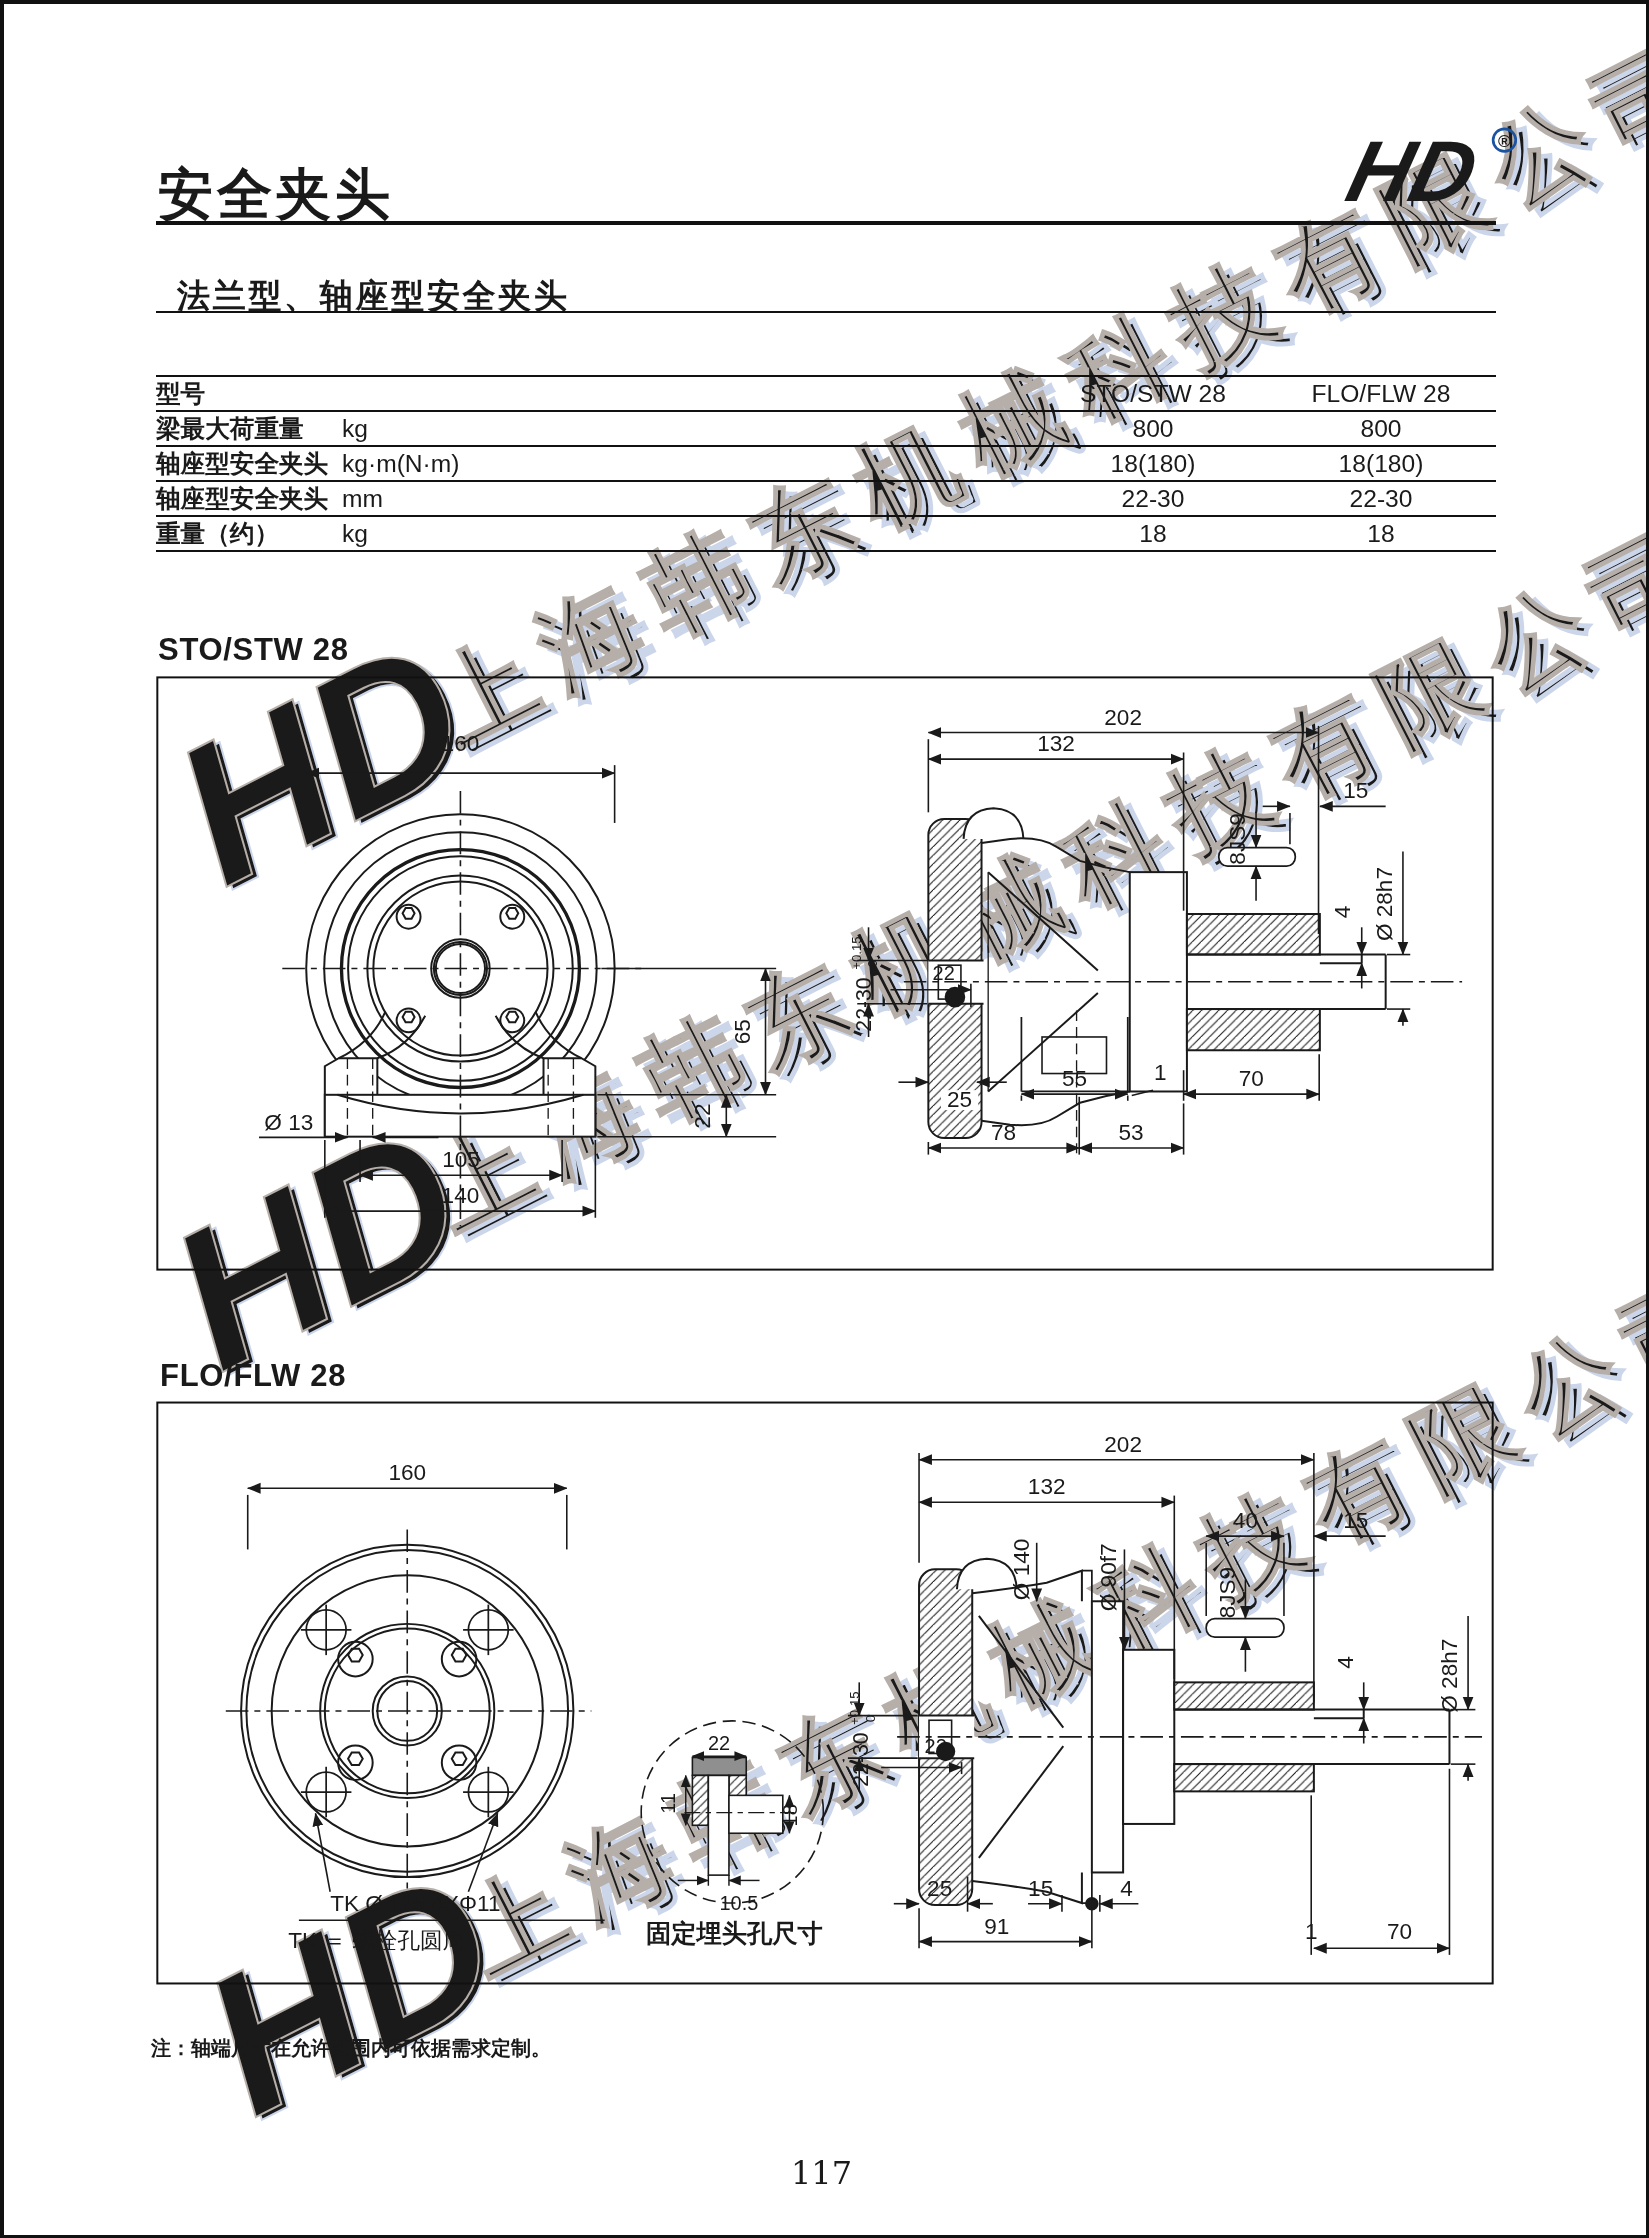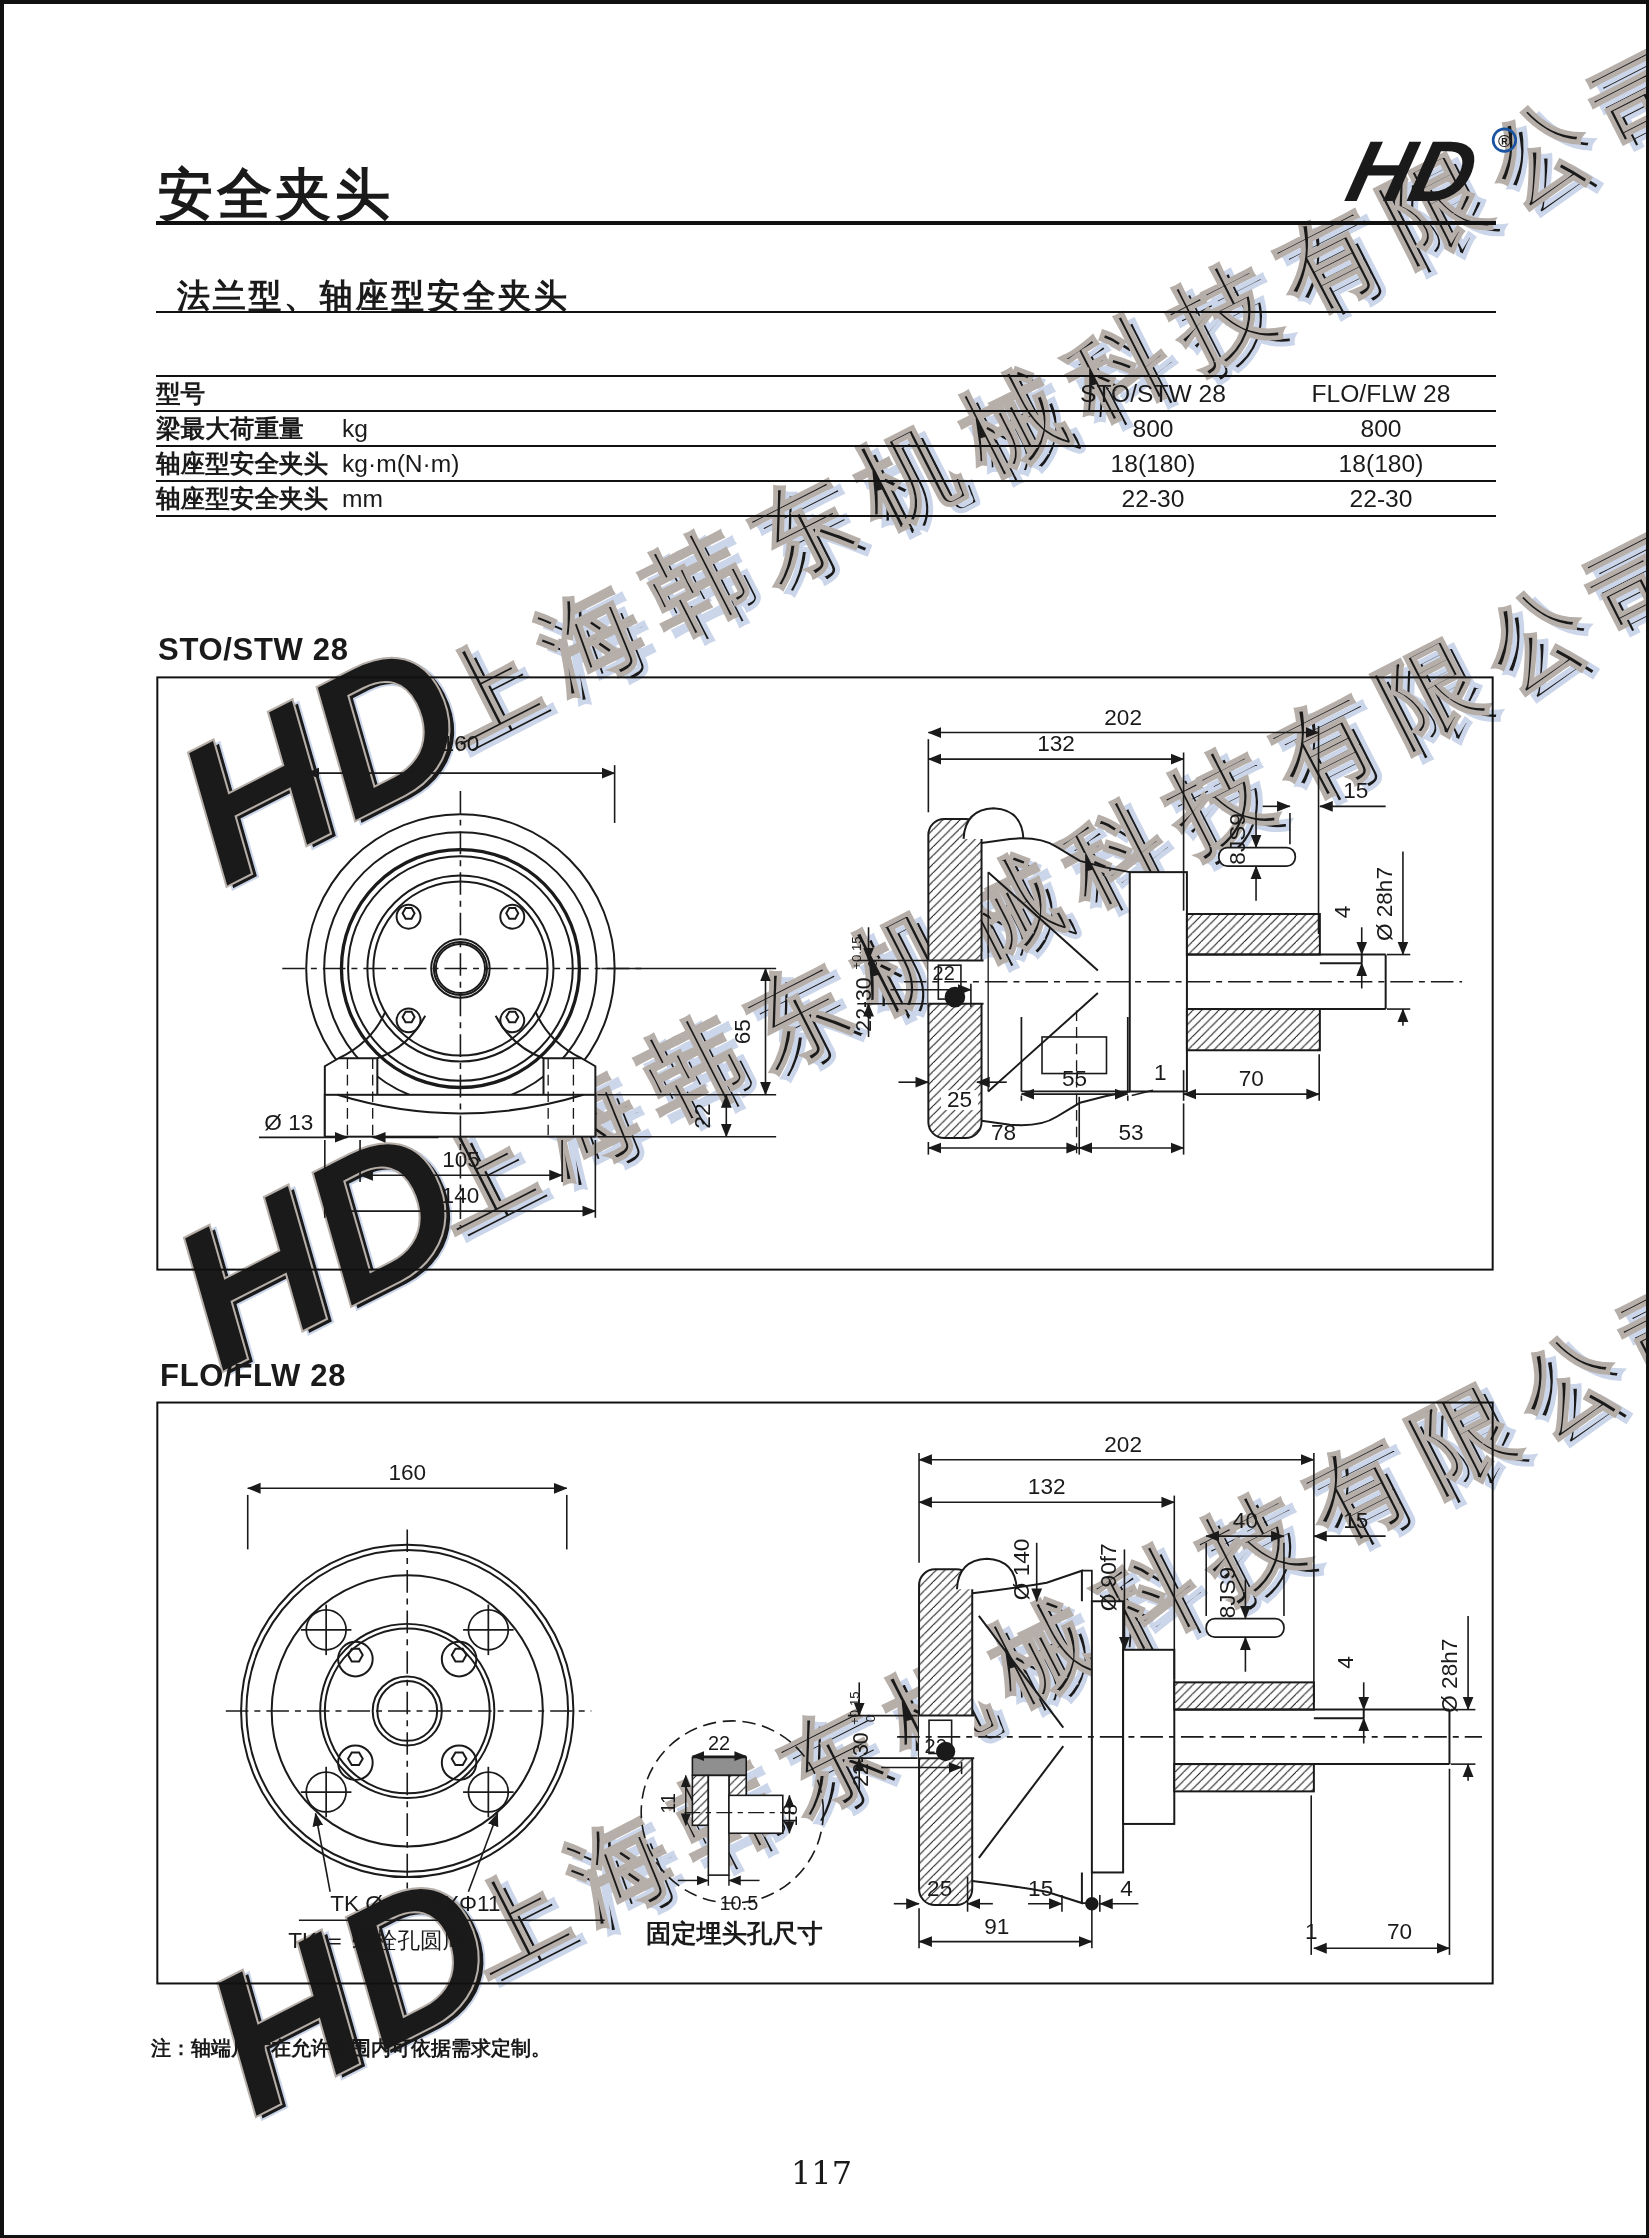--- a/index.html
+++ b/index.html
@@ -89,20 +89,26 @@
       <td class="unit">kg·m(N·m)</td>
       <td class="v1">18(180)</td>
       <td class="v2">18(180)</td>
     </tr>
     <tr>
       <td class="lab">轴座型安全夹头</td>
       <td class="unit">mm</td>
       <td class="v1">22-30</td>
       <td class="v2">22-30</td>
     </tr>
+    <tr>
+      <td class="lab">重量（约）</td>
+      <td class="unit">kg</td>
+      <td class="v1">18</td>
+      <td class="v2">18</td>
+    </tr>
   </tbody>
     </table>
 
   <div class="abs sechead" id="sec1">STO/STW 28</div>
   <div class="abs sechead" id="sec2">FLO/FLW 28</div>
 
   <svg class="abs" style="left:156px;top:676px;" width="1338" height="595" viewBox="235 1017 2013 895">
     <defs>
       <marker id="ar" viewBox="0 0 10 10" refX="9.5" refY="5" markerWidth="8.5" markerHeight="8.5" orient="auto-start-reverse">
         <path d="M0,1 L10,5 L0,9 z" fill="#1a1a1a"></path>

